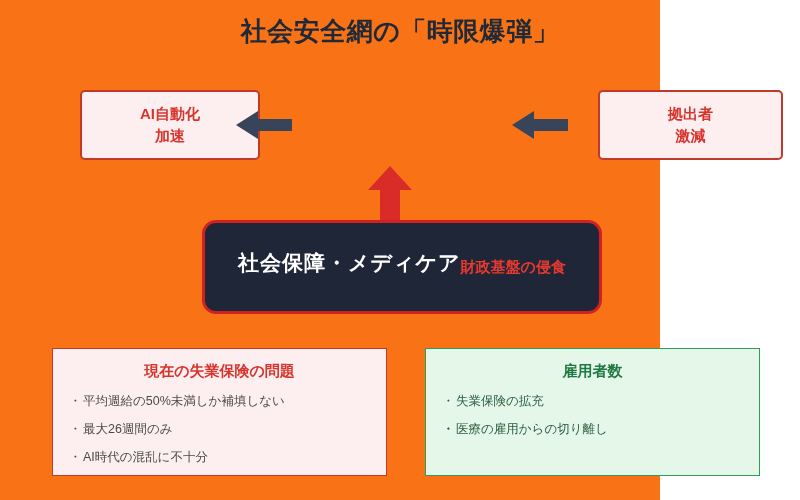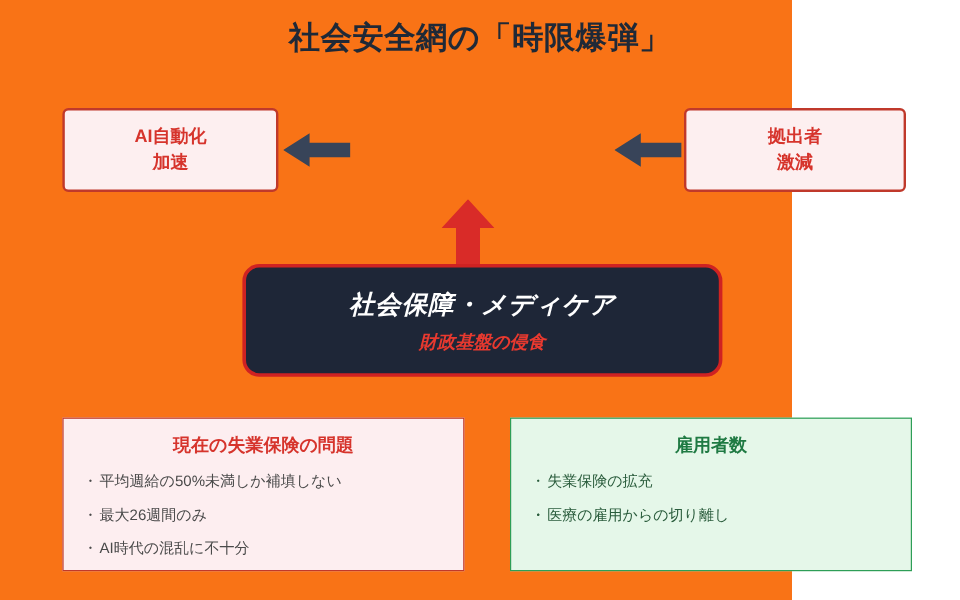--- a/index.html
+++ b/index.html
@@ -33,20 +33,21 @@
   
   .flow-box {
     position: absolute;
     border-radius: 5px;
     display: flex;
     flex-direction: column;
     align-items: center;
     justify-content: center;
     text-align: center;
     line-height: 1.45;
+    margin-left: 28px;
   }
   .flow-box .line1,
   .flow-box .line2 { display: block; }
 
   .box-red {
     background: #fdeff0;
     border: 2px solid #c0392b;
   }
   .box-red .line1,
   .box-red .line2 {
@@ -75,24 +76,23 @@
   #box-core {
     position: absolute;
     left: 202px;
     top: 220px;
     width: 400px;
     height: 94px;
     border-radius: 14px;
     background: #1e2637;
     border: 3px solid #cf2222;
     display: flex;
-    flex-direction: column;
+    flex-direction: row;
     align-items: center;
     justify-content: center;
-    font-style: italic;
   }
   #box-core .core-title {
     color: #ffffff;
     font-size: 21px;
     font-weight: bold;
     letter-spacing: 1px;
     margin-bottom: 8px;
   }
   #box-core .core-sub {
     color: #e8392f;

